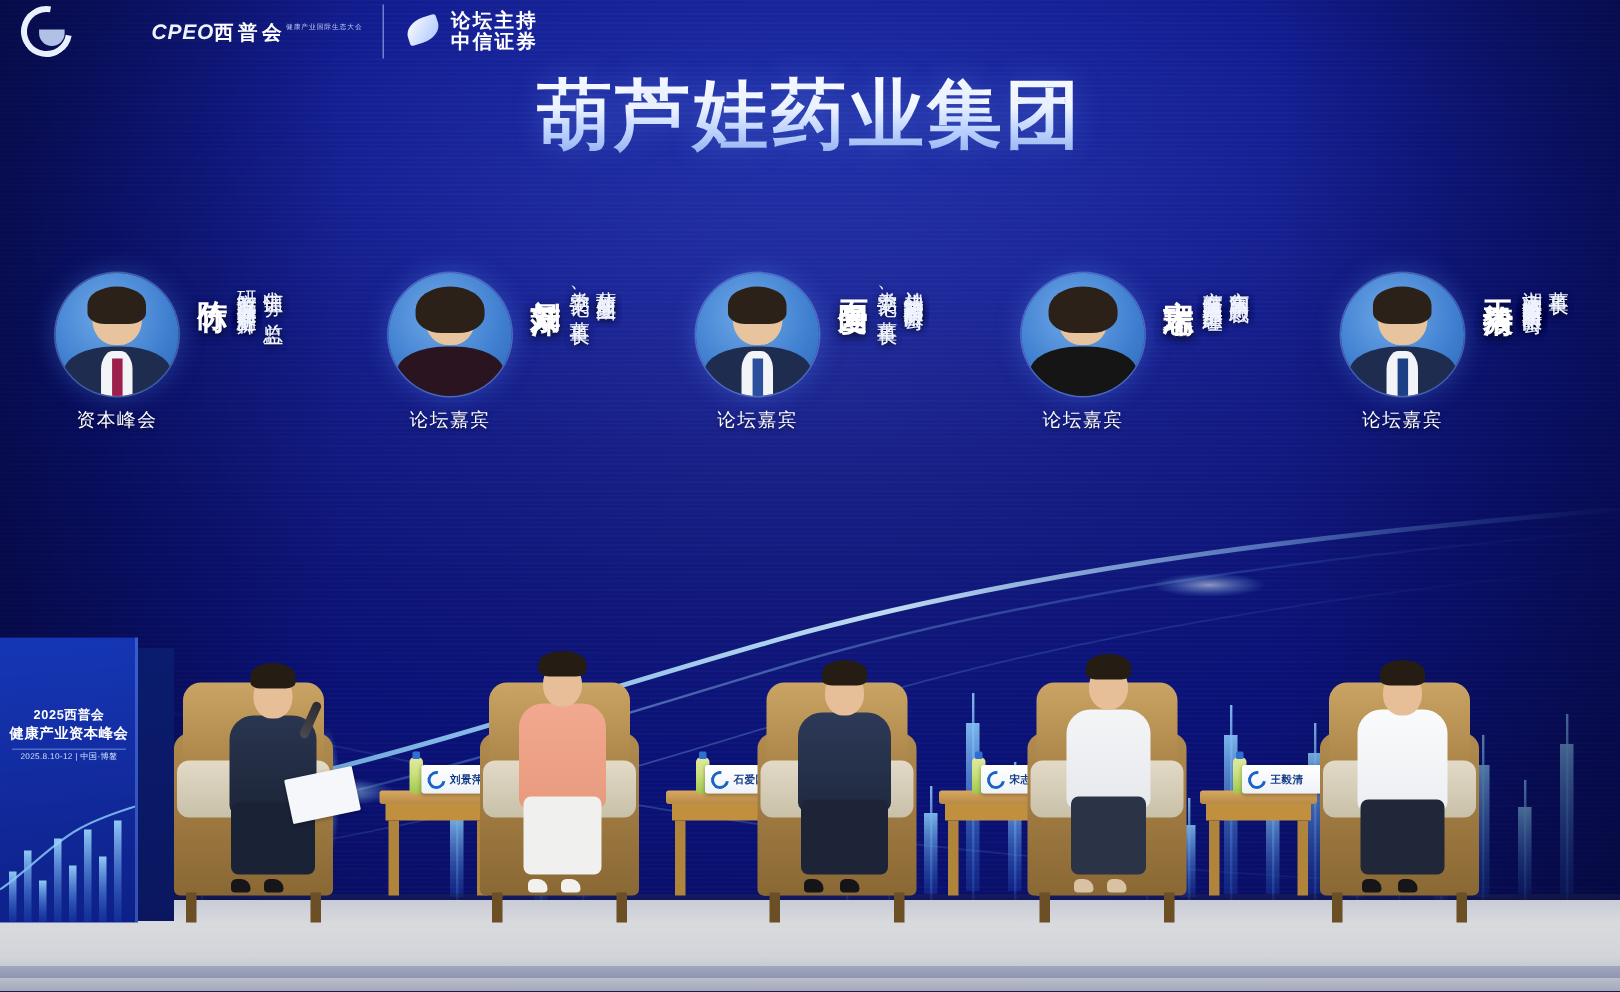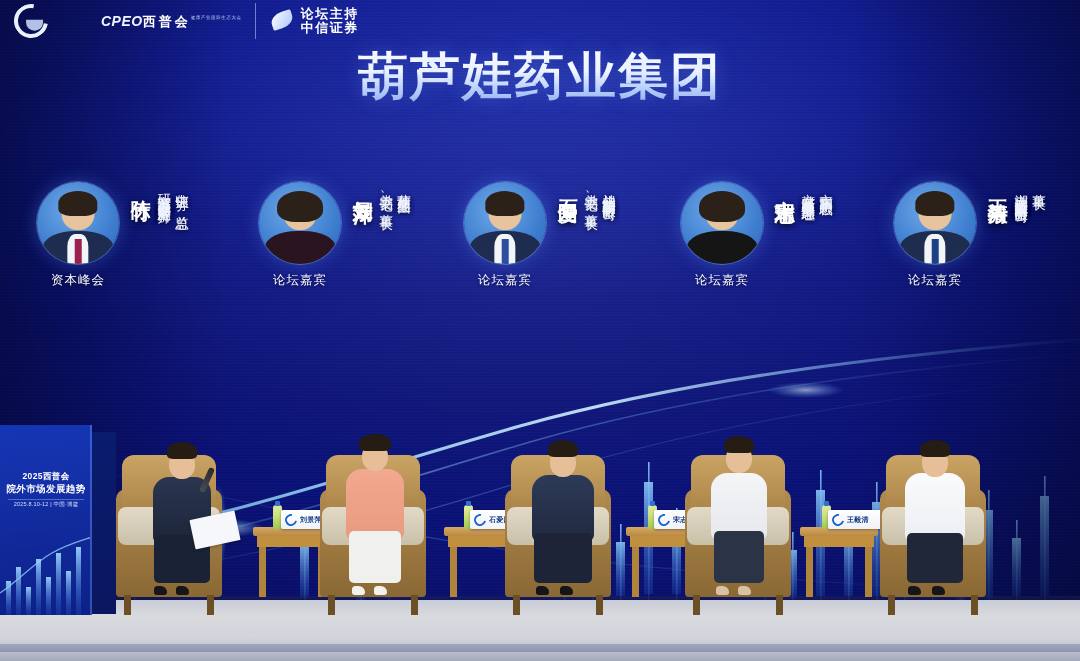--- a/index.html
+++ b/index.html
@@ -462,21 +462,21 @@
     </div>
 
   </div>
 
   <div class="stage-shadow"></div>
   <div class="floor"></div>
 
   <div class="podium-side"></div>
   <div class="podium">
     <div class="pd-t1">2025西普会</div>
-    <div class="pd-t2">院外市场发展趋势</div>
+    <div class="pd-t2">健康产业资本峰会</div>
     <div class="pd-line"></div>
     <div class="pd-t3">2025.8.10-12  |  中国·博鳌</div>
     <svg class="pd-chart" viewBox="0 0 92 92">
       <defs>
         <linearGradient id="pb" x1="0" y1="0" x2="0" y2="1">
           <stop offset="0%" stop-color="#9fdcff" stop-opacity=".9"></stop>
           <stop offset="100%" stop-color="#2a5fd4" stop-opacity=".2"></stop>
         </linearGradient>
       </defs>
       <path d="M0,70 C 18,58 34,40 52,30 C 66,22 80,18 92,14" stroke="#8fd0ff" stroke-width="1.4" fill="none" opacity=".8"></path>

